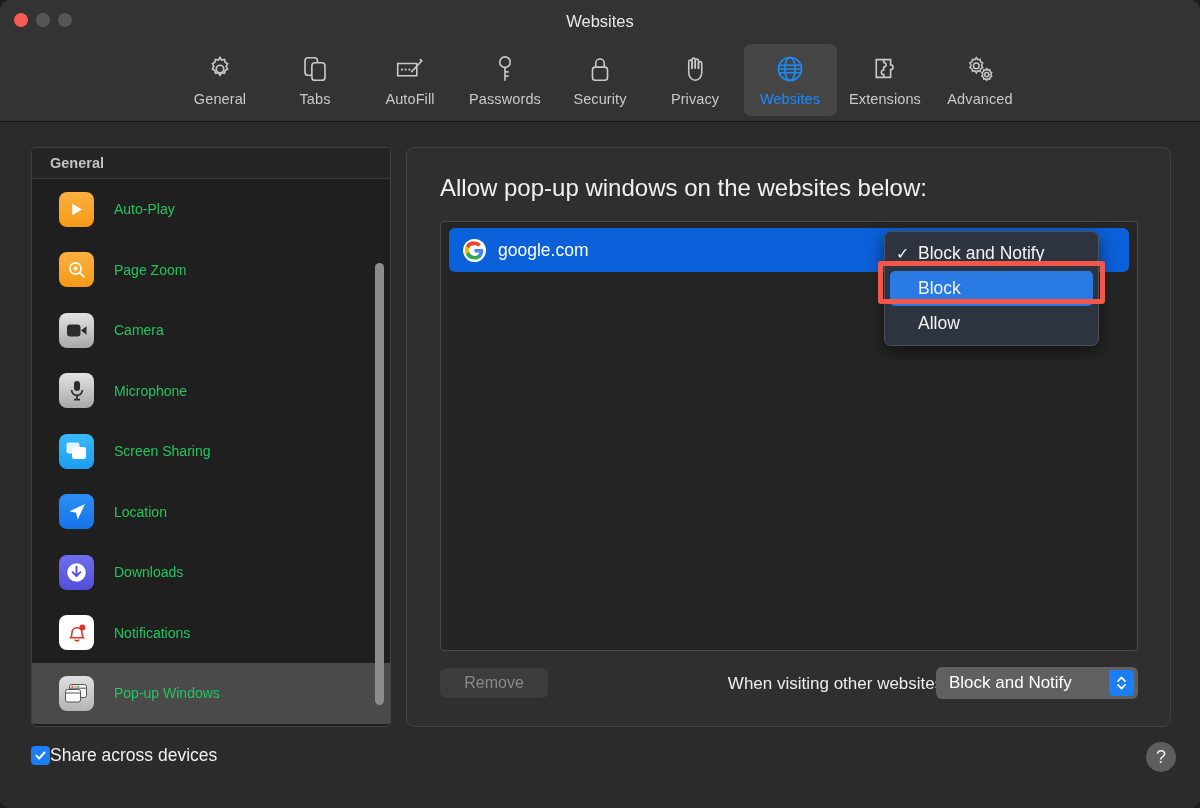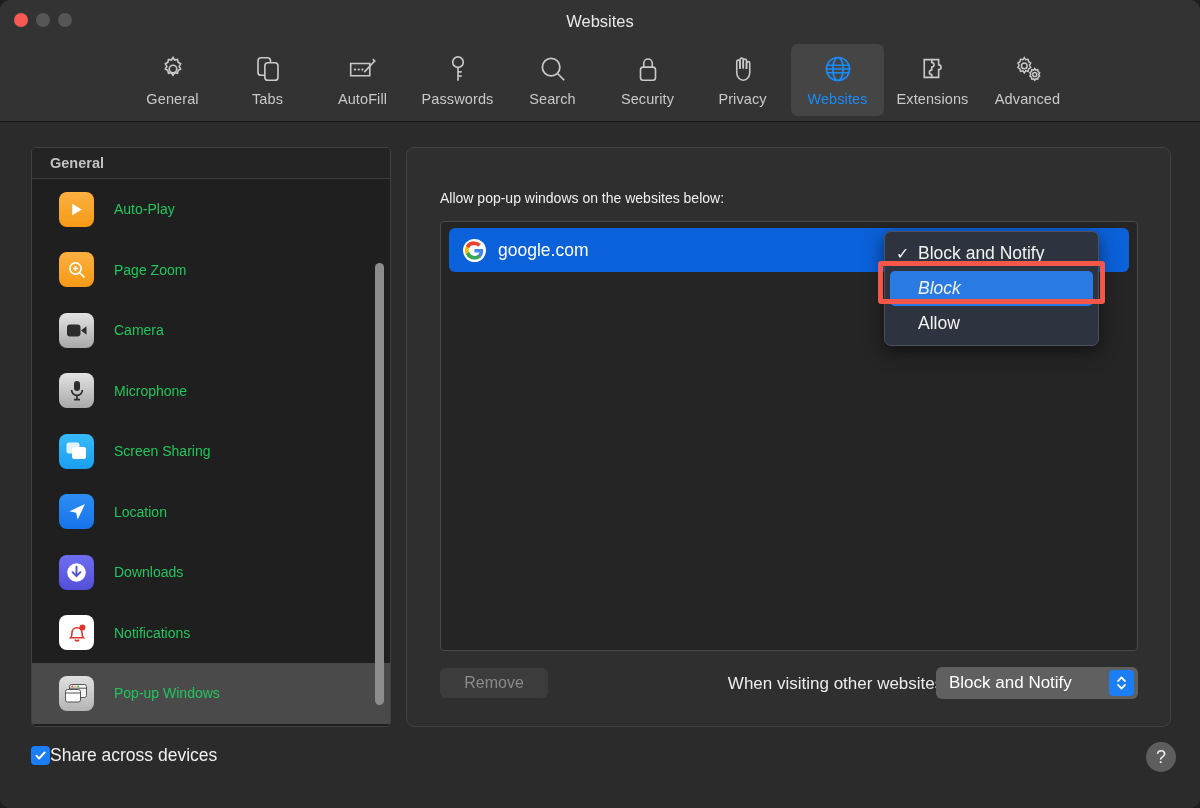--- a/index.html
+++ b/index.html
@@ -122,22 +122,22 @@
 
   
   .main {
     position: absolute; left: 406px; top: 25px;
     width: 765px; height: 580px;
     background: #2f2f2f;
     border: 1px solid #414141;
     border-radius: 8px;
   }
   .main-heading {
-    position: absolute; left: 33px; top: 42px;
-    font-size: 14px; color: #f0f0f0;
+    position: absolute; left: 33px; top: 26px;
+    font-size: 24px; color: #f0f0f0;
   }
   .table {
     position: absolute; left: 33px; top: 73px;
     width: 698px; height: 430px;
     background: #252525;
     border: 1px solid #4a4a4a;
     border-radius: 4px;
     overflow: hidden;
   }
   .table-header {
@@ -181,21 +181,21 @@
     display: flex; align-items: center;
     padding-left: 6px;
     border-radius: 5px;
     font-size: 17.5px; color: #f2f2f2;
     position: relative;
   }
   .popup-item .check {
     width: 22px; flex: 0 0 auto;
     font-size: 16px; color: #f2f2f2;
   }
-  .popup-item.highlighted { background: #2a7ae4; font-style: italic; }
+  .popup-item.highlighted { background: #2a7ae4; }
   .popup-item.plain { padding-left: 28px; }
 
   .redbox {
     position: absolute;
     left: 437px; top: 39px;
     width: 227px; height: 43px;
     border: 5px solid #f4574a;
     border-radius: 3px;
     pointer-events: none;
   }
@@ -313,29 +313,20 @@
         <svg width="26" height="30" viewBox="0 0 16 24" fill="none" stroke="#c9c9c9" stroke-width="1.3">
           <circle cx="8" cy="6.5" r="4.2"></circle>
           <path d="M8 10.7v10.6"></path>
           <path d="M8 14.3h3"></path>
           <path d="M8 17.6h3"></path>
         </svg>
       </span>
       <span class="tb-label">Passwords</span>
     </div>
 
-    <div class="tb-item">
-      <span class="tb-ico">
-        <svg width="30" height="30" viewBox="0 0 24 24" fill="none" stroke="#c9c9c9" stroke-width="1.4">
-          <circle cx="10.5" cy="10.5" r="7"></circle>
-          <path d="M15.6 15.6L21 21"></path>
-        </svg>
-      </span>
-      <span class="tb-label">Search</span>
-    </div>
 
     <div class="tb-item">
       <span class="tb-ico">
         <svg width="26" height="30" viewBox="0 0 18 24" fill="none" stroke="#c9c9c9" stroke-width="1.3">
           <rect x="3" y="10.5" width="12" height="10.5" rx="2.2"></rect>
           <path d="M5.6 10.5V7.4a3.4 3.4 0 0 1 6.8 0v3.1"></path>
         </svg>
       </span>
       <span class="tb-label">Security</span>
     </div>

